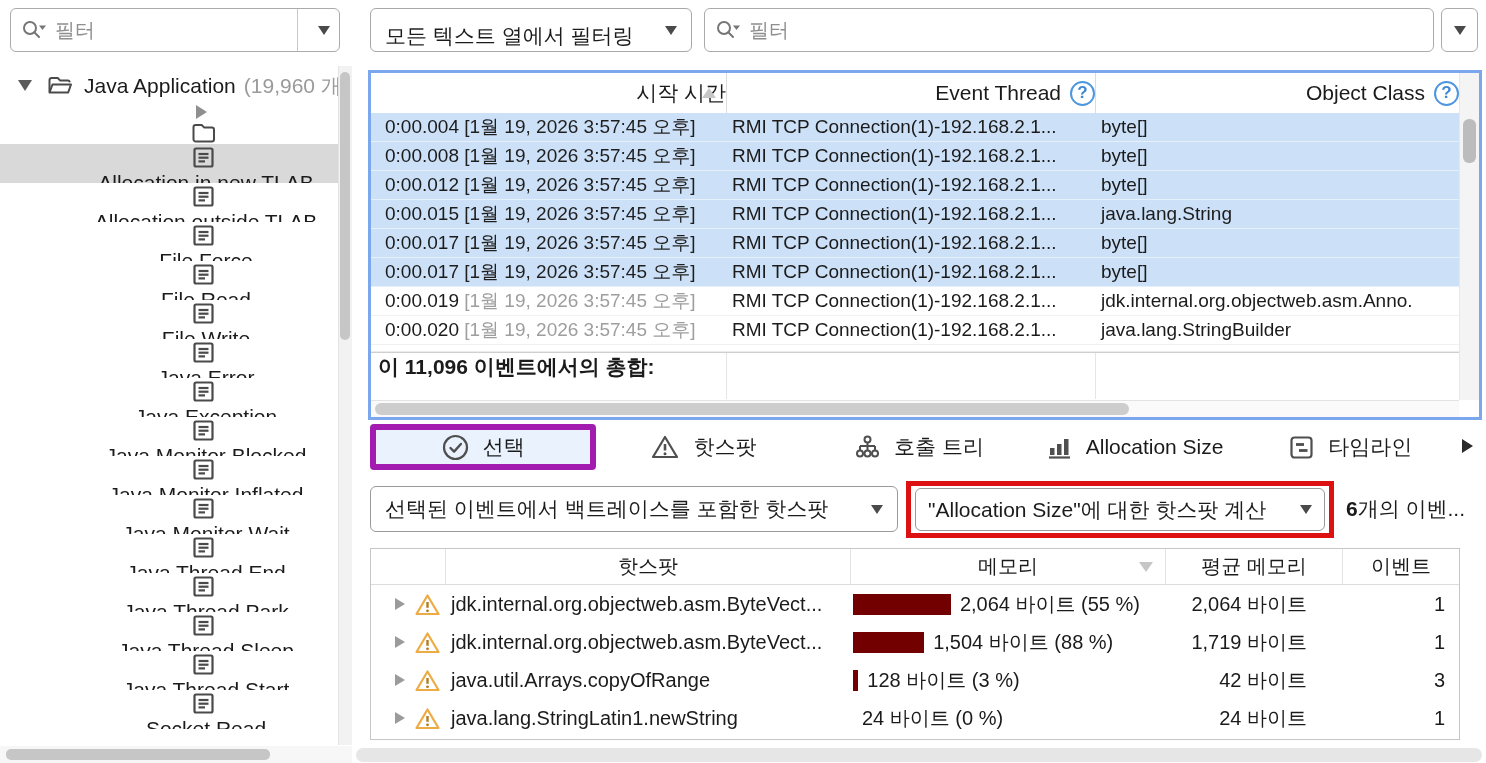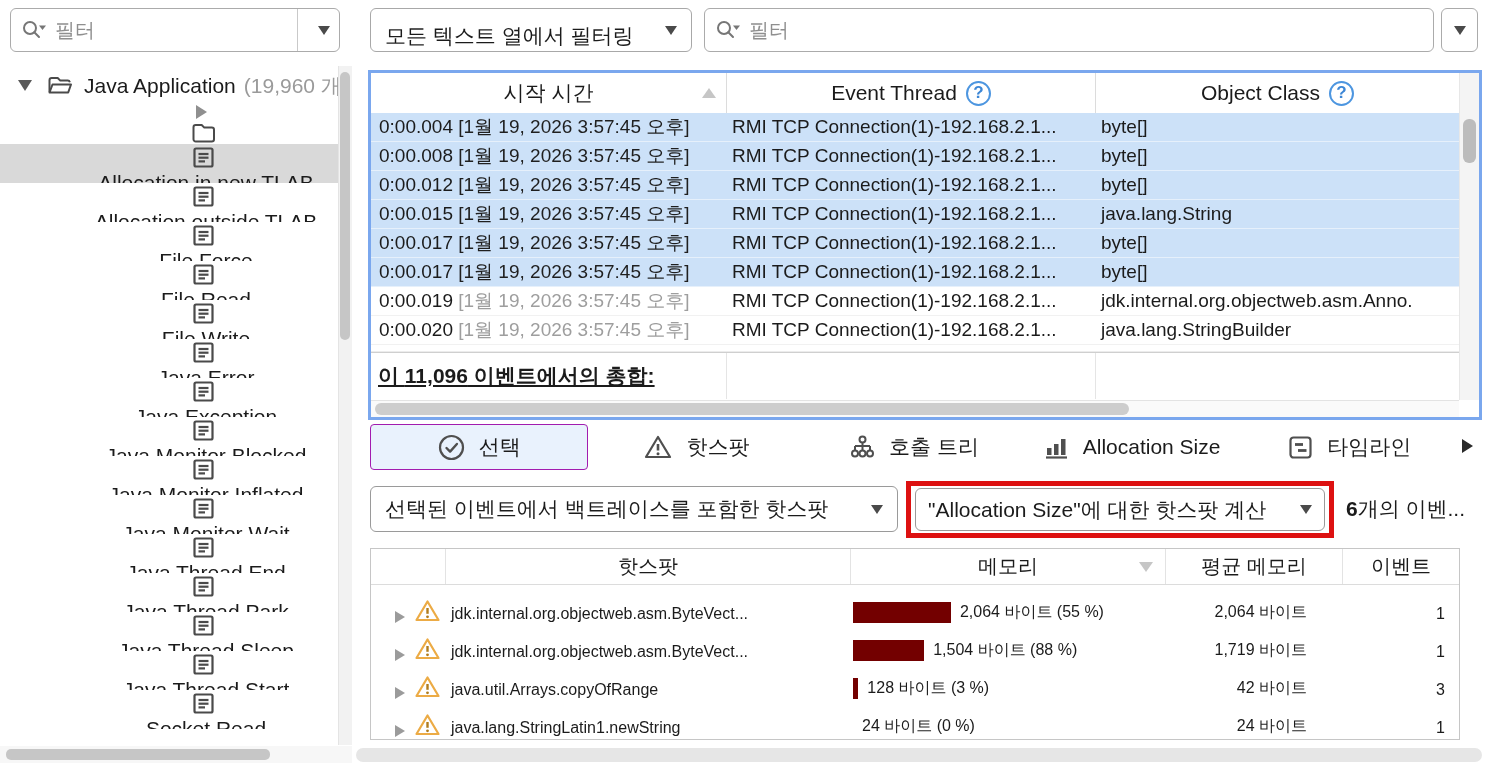--- a/index.html
+++ b/index.html
@@ -45,48 +45,48 @@
     border-radius:6px; background:#fff; display:flex; align-items:center; overflow:hidden; }
   .filter2 input { border:none; outline:none; flex:1; font-size:20px; min-width:0; font-family:inherit; color:#222; margin-left:8px; }
   .dd-btn2 { position:absolute; left:1441px; top:8px; width:37px; height:44px; border:1px solid #ababab;
     border-radius:6px; background:#fff; display:flex; align-items:center; justify-content:center; }
 
   
   .ev-table { position:absolute; left:368px; top:70px; width:1114px; height:350px;
     border:3px solid #7aa7ee; background:#fff; }
   .ev-inner { position:relative; width:1108px; height:344px; overflow:hidden; }
   .ev-head { display:flex; height:40px; font-size:21px; }
-  .ev-head > div { display:flex; align-items:center; justify-content:center; position:relative; border-right:1px solid #dcdcdc; }
+  .ev-head > div { display:flex; align-items:center; justify-content:flex-end; position:relative; border-right:1px solid #dcdcdc; }
   .eh1 { width:356px; } .eh2 { width:369px; } .eh3 { width:363px; border-right:none !important; }
   .sort-asc { position:absolute; right:10px; width:0; height:0; border-bottom:10px solid #c6c6c6; border-left:7px solid transparent; border-right:7px solid transparent; }
   .help-ic { display:inline-flex; align-items:center; justify-content:center; width:25px; height:25px;
     border:2.5px solid #4d96e0; border-radius:50%; color:#3d87d6; font-weight:bold; font-size:17px; margin-left:9px; flex:none; }
   .ev-rows { }
   .ev-row { display:flex; align-items:center; height:29px; font-size:19px; border-bottom:1px solid #f1f1f1; }
   .ev-row.sel { background:#cce1f8; border-bottom:1px solid #e6f0fb; }
-  .ev-c1 { width:356px; padding-left:8px; white-space:nowrap; overflow:hidden; }
+  .ev-c1 { width:356px; padding-left:14px; white-space:nowrap; overflow:hidden; }
   .ev-c2 { width:369px; padding-left:5px; white-space:nowrap; overflow:hidden; }
   .ev-c3 { width:343px; padding-left:5px; white-space:nowrap; overflow:hidden; }
   .ev-c1 .d { color:#9e9e9e; }
   .ev-row.sel .ev-c1 .d { color:#1f1f1f; }
   .ev-partial { height:7px; overflow:hidden; border-bottom:1px solid #ececec; }
   .ev-partial .ev-row { border-bottom:none; }
   .ev-summary { display:flex; align-items:center; height:47px; border-top:1px solid #cfcfcf; font-size:21px; font-weight:bold; }
-  .ev-summary > div { align-self:stretch; display:flex; align-items:center; border-right:1px solid #e5e5e5;text-decoration:underline; }
+  .ev-summary > div { align-self:stretch; display:flex; align-items:flex-start; border-right:1px solid #e5e5e5; }
   .es1 { width:356px; padding-left:7px; white-space:nowrap; }
   .es2 { width:369px; } .es3 { width:363px; border-right:none !important; }
   .ev-hscroll { position:absolute; left:0; bottom:0; width:1088px; height:17px; background:#fafafa; border-top:1px solid #e3e3e3; }
   .ev-hthumb { position:absolute; left:4px; top:2px; width:754px; height:12px; background:#cdcdcd; border-radius:6px; }
   .ev-vtrack { position:absolute; right:0; top:0; width:20px; height:327px; background:#f4f4f4; border-left:1px solid #e7e7e7; }
   .ev-vthumb { position:absolute; left:3px; top:46px; width:13px; height:44px; background:#bcbcbc; border-radius:6px; }
 
   
   .tabs { position:absolute; left:370px; top:424px; width:1088px; height:46px; display:flex; }
   .tab { flex:1; display:flex; align-items:center; justify-content:center; gap:13px; font-size:21px; border-radius:4px; border:1px solid transparent; }
-  .tab.sel { background:#e9f2fd; border:1px solid #a21caf; }
+  .tab.sel { background:#e9f2fd; border:6px solid #a21caf; }
   .overflow-arrow { position:absolute; left:1462px; top:439px; width:0; height:0;
     border-left:11px solid #2a2a2a; border-top:7px solid transparent; border-bottom:7px solid transparent; }
 
   
   .dd1 { position:absolute; left:370px; top:486px; width:528px; height:46px; border:1px solid #9a9a9a; border-radius:6px;
     background:#fff; display:flex; align-items:center; font-size:21px; padding:0 14px; }
   .dd1 .lbl { flex:1; white-space:nowrap; overflow:hidden; }
   .red-box { position:absolute; left:906px; top:481px; width:428px; height:57px; border:5px solid #dd1111;
     display:flex; align-items:center; justify-content:center; background:#fff; }
   .dd2 { width:410px; height:43px; border:1px solid #9a9a9a; border-radius:6px; background:#fff;
@@ -95,21 +95,21 @@
   .ev-count { position:absolute; left:1346px; top:486px; width:136px; height:46px; display:flex; align-items:center;
     font-size:21px; white-space:nowrap; overflow:hidden; }
   .ev-count b { font-weight:bold; }
 
   
   .hs-table { position:absolute; left:370px; top:548px; width:1090px; height:192px; border:1px solid #c6c6c6; background:#fff; overflow:hidden; }
   .hs-head { display:flex; height:36px; font-size:20px; border-bottom:1px solid #dcdcdc; }
   .hs-head > div { display:flex; align-items:center; justify-content:center; position:relative; border-right:1px solid #e3e3e3; }
   .hh-exp { width:75px; } .hh-hot { width:405px; } .hh-mem { width:315px; } .hh-avg { width:177px; } .hh-ev { flex:1; border-right:none !important; }
   .sort-desc { position:absolute; right:12px; width:0; height:0; border-top:10px solid #c6c6c6; border-left:7px solid transparent; border-right:7px solid transparent; }
-  .hs-row { display:flex; align-items:flex-end; height:38px; font-size:16px; }
+  .hs-row { display:flex; align-items:center; height:38px; font-size:20px; }
   .hs-expc { width:34px; flex:none; display:flex; justify-content:flex-end; }
   .hs-exp { width:0; height:0; border-left:10px solid #9b9b9b; border-top:6.5px solid transparent; border-bottom:6.5px solid transparent; }
   .hs-warn { width:36px; flex:none; display:flex; align-items:center; justify-content:center; margin-left:4px; }
   .hs-method { width:406px; flex:none; white-space:nowrap; overflow:hidden; padding-left:6px; }
   .hs-mem-cell { width:315px; flex:none; display:flex; align-items:center; padding-left:2px; white-space:nowrap; overflow:hidden; }
   .hs-bar { width:calc(var(--p,0) * 1.78px); height:21px; background:#730000; flex:none; }
   .hs-mem-cell span.txt { margin-left:9px; }
   .hs-avg { width:177px; flex:none; text-align:right; padding-right:36px; }
   .hs-ev { flex:1; text-align:right; padding-right:14px; }
 

